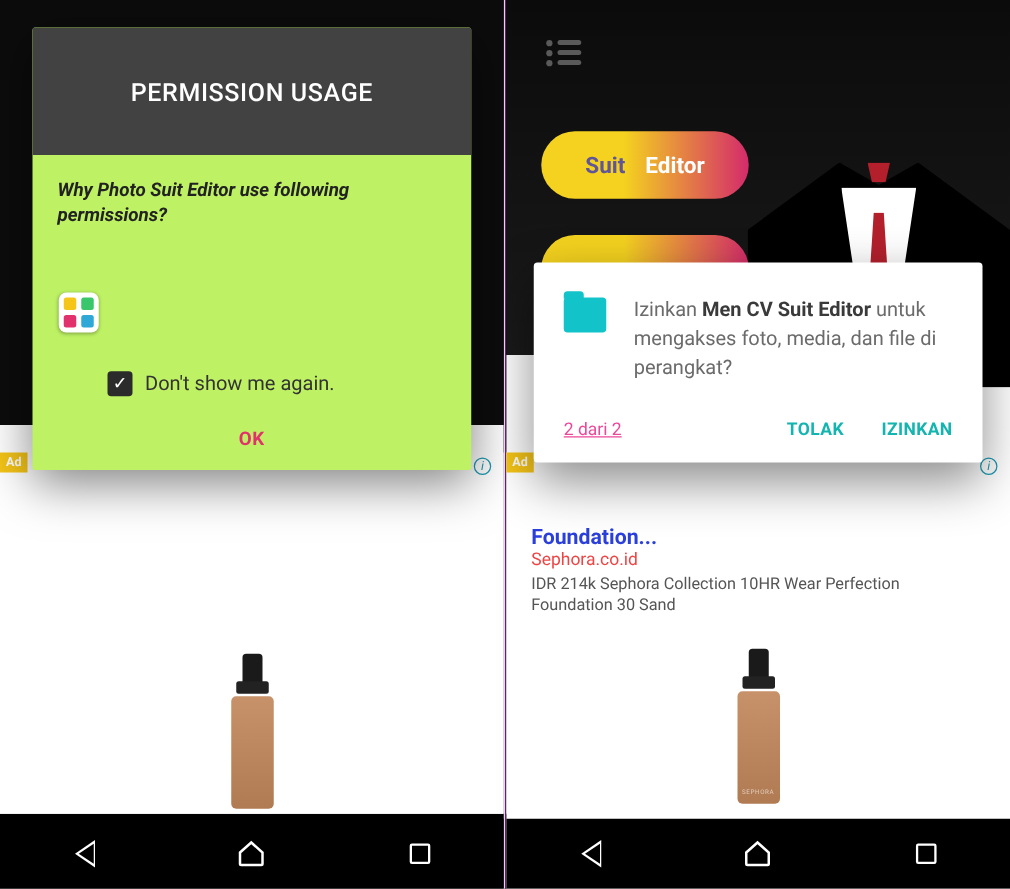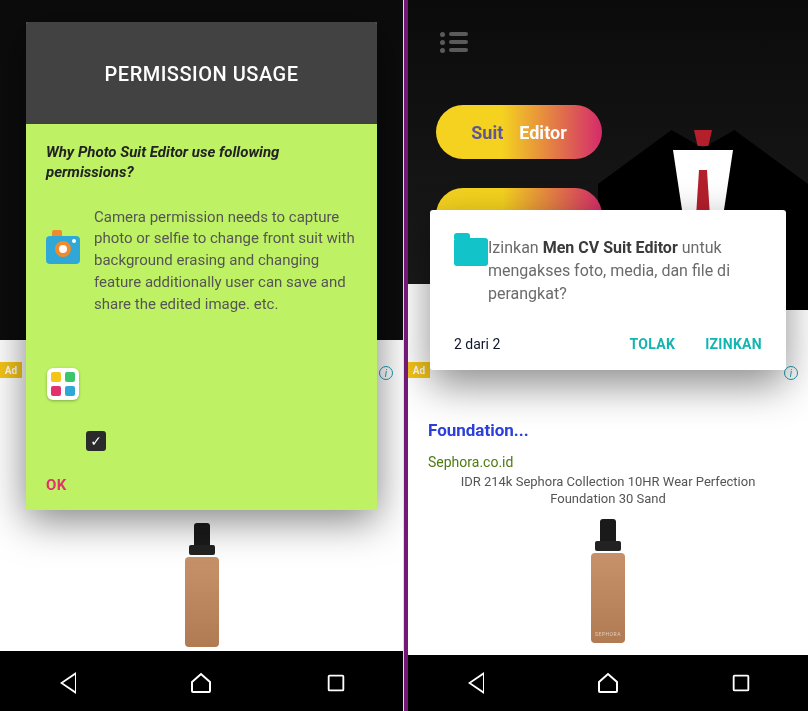--- a/index.html
+++ b/index.html
@@ -1,20 +1,20 @@
 <!DOCTYPE html>
 <html><head>
 <meta charset="utf-8">
 <style>
   * { box-sizing: border-box; margin: 0; padding: 0; }
   html, body { width: 808px; height: 711px; font-family: Roboto, Arial, sans-serif; background: #f0f0f0; overflow: hidden; }
   .container { display: flex; width: 808px; height: 711px; }
   .phone { width: 50%; height: 100%; position: relative; background: #000; overflow: hidden; }
   .phone-left { border-right: 1px solid #ddd; }
-  .phone-right { border-left: 4px solid #701a75; }
+  .phone-right { border-left: 1px solid #701a75; }
 
   
   .left-bg-dark { position: absolute; top: 0; left: 0; right: 0; height: 340px; background: #0c0c0c; }
   .left-bg-light { position: absolute; top: 340px; left: 0; right: 0; bottom: 60px; background: #ffffff; }
 
   
   .right-bg { position: absolute; inset: 0; background: linear-gradient(to bottom, #0b0b0b 0%, #1a1a1a 40%, #fff 40%, #fff 100%); }
   .suitman { position: absolute; right: 0; top: 10px; width: 210px; height: 300px; }
   .suitman .jacket { position:absolute; bottom:0; left:0; right:0; height:180px; background:#000; clip-path: polygon(0 100%,0 30%,35% 0,50% 10%,65% 0,100% 30%,100% 100%); }
   .suitman .shirt { position:absolute; bottom:0; left:50%; transform:translateX(-50%); width:60px; height:160px; background:#fff; clip-path: polygon(0 0,100% 0,60% 100%,40% 100%); }
@@ -31,64 +31,64 @@
   .btn-suit .w2 { color:#fff; margin-left:16px; }
   .btn-suit2 { position:absolute; left:28px; top:188px; height:30px; width:166px; border-radius:27px 27px 0 0; background: linear-gradient(90deg,#f4d21f 0%, #f4d21f 40%, #d42b6a 100%); }
 
   
   .ad-strip { position:absolute; left:0; right:0; top:362px; bottom:60px; background:#fff; }
   .ad-badge { position:absolute; top:0; left:0; width:22px; height:16px; background:#f5c518; color:#fff; font-size:10px; font-weight:700; display:flex; align-items:center; justify-content:center; }
   .info-dot { position:absolute; top:4px; right:10px; width:14px; height:14px; border:1.5px solid #1b9bb3; border-radius:50%; color:#1b9bb3; font-size:10px; font-style:italic; display:flex; align-items:center; justify-content:center; }
 
   .ad-strip-r { position:absolute; left:0; right:0; top:362px; bottom:60px; background:#fff; padding:0 20px; }
   .ad-title-link { color:#2a3fdb; font-size:17px; font-weight:700; margin-top:58px; }
-  .ad-domain { color:#4d7c0f; font-size:14px; margin-top:14px; }
-  .ad-desc { color:#555; font-size:13px; margin-top:4px; line-height:1.3;text-align:center; }
+  .ad-domain { color:#ef4444; font-size:14px; margin-top:0; }
+  .ad-desc { color:#555; font-size:13px; margin-top:4px; line-height:1.3; }
   .ad-product { position:absolute; left:50%; bottom:8px; transform:translateX(-50%); display:flex; flex-direction:column; align-items:center; }
   .ad-product .cap { width:16px; height:24px; background:#1a1a1a; border-radius:3px 3px 2px 2px; }
   .ad-product .pump { width:26px; height:10px; background:#222; border-radius:2px; margin-top:-2px; }
   .ad-product .body { width:34px; height:90px; background:linear-gradient(#c79269,#b07a52); border-radius:4px; margin-top:2px; position:relative; }
   .ad-product .label { position:absolute; bottom:6px; left:2px; right:2px; font-size:5px; color:#fff; text-align:center; opacity:.6; letter-spacing:.5px; }
 
   
   .dialog-l { position:absolute; top:22px; left:26px; right:26px; background:#bef264; border-radius:2px; box-shadow:0 10px 40px rgba(0,0,0,.5); overflow:hidden; }
   .dialog-l-header { background:#424242; color:#fff; text-align:center; padding:40px 10px 38px; font-size:20px; letter-spacing:.5px; font-weight:500; }
   .dialog-l-body { padding:18px 20px 6px; }
   .dl-q { font-weight:700; font-size:15px; color:#222; line-height:1.35; margin-bottom:24px;font-style:italic; }
   .dl-row { display:flex; align-items:flex-start; gap:14px; margin-bottom:26px; }
   .dl-row .icon { width:34px; min-width:34px; height:34px; margin-top:26px; display:flex; align-items:center; justify-content:center; }
   .dl-row p { font-size:15px; color:#555; line-height:1.45; }
   .dl-check-row { display:flex; align-items:center; gap:10px; padding:4px 0 10px 40px; }
   .dl-check { width:20px; height:20px; background:#2b2b2b; border-radius:3px; display:flex; align-items:center; justify-content:center; color:#fff; font-size:14px; cursor:pointer; }
   .dl-check-label { font-size:16px; color:#333; }
-  .dl-actions { text-align:left; padding:8px 20px 16px; }
+  .dl-actions { text-align:center; padding:8px 20px 16px; }
   .dl-ok { color:#e2326d; font-weight:700; font-size:15px; letter-spacing:.5px; cursor:pointer; }
 
   
   .cam { width:34px; height:28px; background:#2fa8d8; border-radius:4px; position:relative; }
   .cam::before { content:""; position:absolute; top:-6px; left:6px; width:10px; height:6px; background:#f08a2c; border-radius:2px 2px 0 0; }
   .cam .lens { position:absolute; top:5px; left:9px; width:16px; height:16px; border-radius:50%; background:#fff; border:4px solid #f08a2c; box-sizing:border-box; }
   .cam .flash { position:absolute; top:3px; right:4px; width:4px; height:4px; border-radius:50%; background:#fff; }
 
   
   .gal { width:32px; height:32px; background:#fff; border-radius:6px; box-shadow:0 1px 3px rgba(0,0,0,.3); position:relative; overflow:hidden; }
   .gal .g1{position:absolute;top:4px;left:4px;width:10px;height:10px;background:#f5c518;border-radius:2px;}
   .gal .g2{position:absolute;top:4px;right:4px;width:10px;height:10px;background:#3ac76b;border-radius:2px;}
   .gal .g3{position:absolute;bottom:4px;left:4px;width:10px;height:10px;background:#e2326d;border-radius:2px;}
   .gal .g4{position:absolute;bottom:4px;right:4px;width:10px;height:10px;background:#2fa8d8;border-radius:2px;}
 
   
   .dialog-r { position:absolute; top:210px; left:22px; right:22px; background:#fff; border-radius:3px; box-shadow:0 15px 40px rgba(0,0,0,.45); padding:26px 24px 18px; }
-  .dr-row { display:flex; align-items:flex-start; }
+  .dr-row { display:flex; gap:22px; align-items:flex-start; }
   .folder-ic { width:34px; height:28px; background:#12c3c9; border-radius:3px; position:relative; margin-top:2px; flex-shrink:0;}
   .folder-ic::before { content:""; position:absolute; top:-5px; left:0; width:16px; height:6px; background:#12c3c9; border-radius:3px 3px 0 0; }
   .dr-text { font-size:16px; color:#6b6b6b; line-height:1.45; }
   .dr-text b { color:#3a3a3a; font-weight:700; }
   .dr-footer { display:flex; align-items:center; margin-top:30px; }
-  .dr-count { color:#0f172a; font-size:14px; }
+  .dr-count { color:#ec4899; font-size:14px;text-decoration:underline; }
   .dr-spacer { flex:1; }
   .dr-btn { color:#13b5b1; font-weight:700; font-size:14px; letter-spacing:.3px; margin-left:30px; cursor:pointer; }
 
   
   .navbar { position:absolute; bottom:0; left:0; right:0; height:56px; background:#000; display:flex; align-items:center; justify-content:space-around; }
   .nav-btn { width:26px; height:26px; cursor:pointer; display:flex; align-items:center; justify-content:center; }
   .tri { width:0; height:0; border-top:11px solid transparent; border-bottom:11px solid transparent; border-right:18px solid transparent; border-right-color:#000; position:relative; }
   .tri::before { content:""; position:absolute; top:-11px; left:2px; width:0; height:0; border-top:11px solid transparent; border-bottom:11px solid transparent; border-right:16px solid #fff; }
   .tri::after { content:""; position:absolute; top:-8px; left:5px; width:0; height:0; border-top:8px solid transparent; border-bottom:8px solid transparent; border-right:12px solid #000; }
   .home-ic svg, .recent-ic svg { display:block; }
@@ -112,43 +112,35 @@
           <div class="pump"></div>
           <div class="body"></div>
       </div>
     </div>
 
     <div class="dialog-l">
       <div class="dialog-l-header">PERMISSION USAGE</div>
       <div class="dialog-l-body">
         <div class="dl-q">Why Photo Suit Editor use following permissions?</div>
 
-        <div class="dl-row">
-          <div class="icon">
-            <div class="cam">
-                <div class="lens"></div>
-                <div class="flash"></div>
-              </div>
-          </div>
-          <p>Camera permission needs to capture photo or selfie to change front suit with background erasing and changing feature additionally user can save and share the edited image. etc.</p>
-        </div>
 
         <div class="dl-row">
           <div class="icon">
             <div class="gal">
                 <div class="g1"></div>
                 <div class="g2"></div>
                 <div class="g3"></div>
                 <div class="g4"></div>
               </div>
           </div>
         </div>
 
         <div class="dl-check-row">
           <div class="dl-check">✓</div>
+          <div class="dl-check-label">Don't show me again.</div>
         </div>
       </div>
       <div class="dl-actions">
         <span class="dl-ok">OK</span>
       </div>
     </div>
 
     <div class="navbar">
       <div class="nav-btn">
           <div class="tri"></div>

